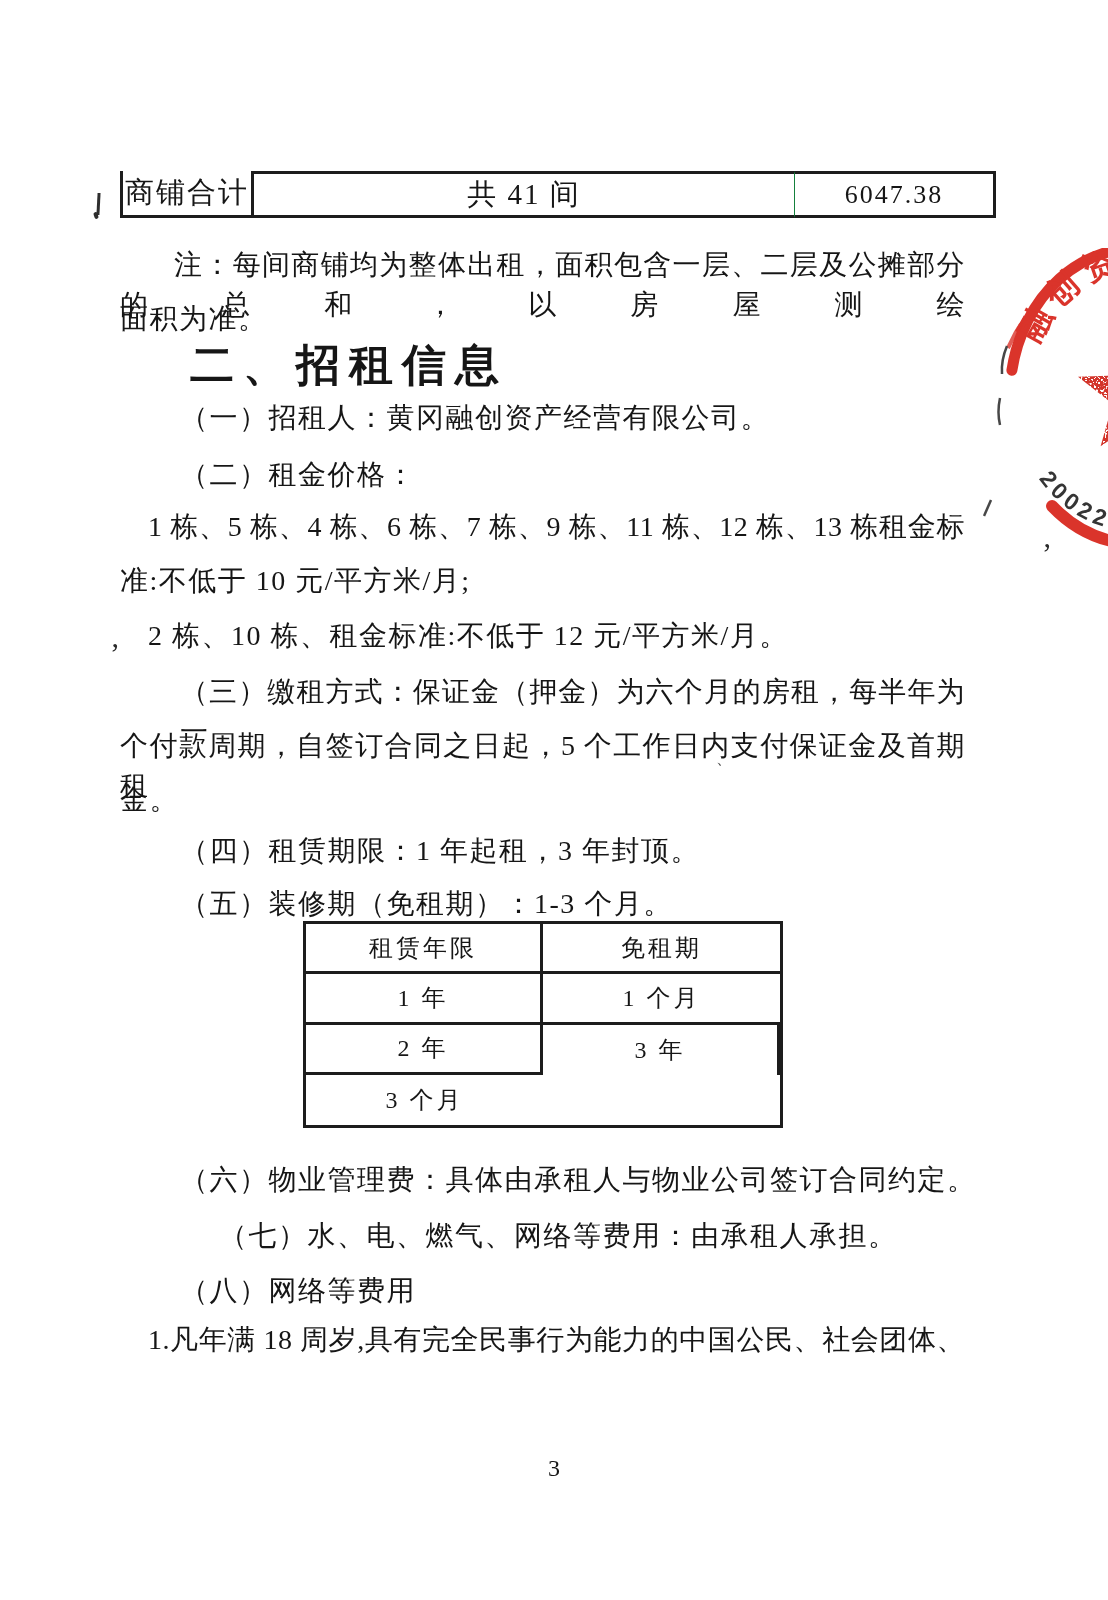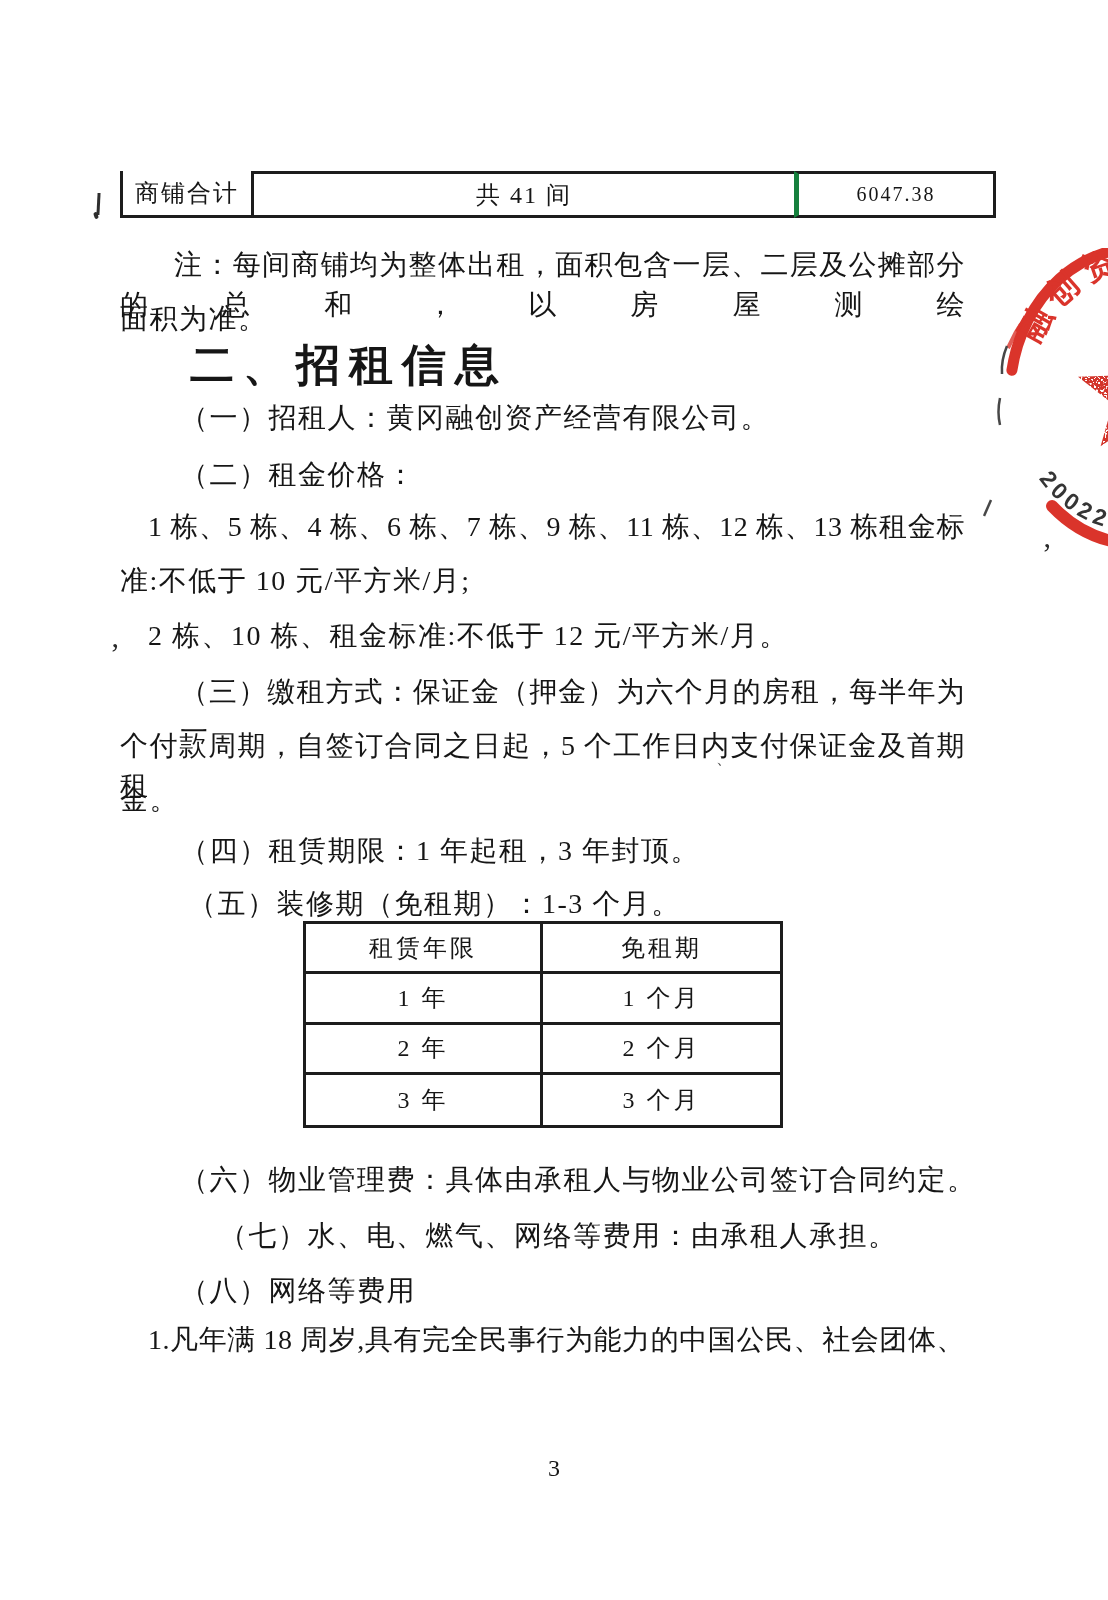--- a/index.html
+++ b/index.html
@@ -14,24 +14,24 @@
     position:absolute;font-size:28px;line-height:40px;
     letter-spacing:1.5px;white-space:nowrap;color:#161616;
   }
   .jst{
     right:143px;white-space:normal;letter-spacing:.5px;
     text-align:justify;text-align-last:justify;
   }
   .heading{font-weight:bold;font-size:44px;letter-spacing:9px;font-family:"Liberation Sans","DejaVu Sans",sans-serif;}
   
   .stable{position:absolute;left:120px;top:171px;width:876px;height:47px;display:flex;box-sizing:border-box;}
-  .stable .c{display:flex;align-items:center;justify-content:center;font-size:24px;letter-spacing:2px;border-bottom:3px solid #1d1d1d;box-sizing:border-box;}
+  .stable .c{display:flex;align-items:center;justify-content:center;font-size:29px;letter-spacing:2px;border-bottom:3px solid #1d1d1d;box-sizing:border-box;}
   .stable .c1{width:131px;border-left:3px solid #1d1d1d;}
   .stable .c2{width:543px;border-left:3px solid #1d1d1d;border-top:3px solid #1d1d1d;}
-  .stable .c3{flex:1;border-left:5px solid #15803d;border-top:3px solid #1d1d1d;border-right:3px solid #1d1d1d;font-size:20px;align-items:center;}
+  .stable .c3{flex:1;border-left:1px solid #15803d;border-top:3px solid #1d1d1d;border-right:3px solid #1d1d1d;font-size:26px;align-items:center;}
   
   .rtable{
     position:absolute;left:303px;top:921px;width:480px;height:207px;
     border:3px solid #1d1d1d;box-sizing:border-box;
     display:grid;grid-template-columns:1fr 1fr;grid-template-rows:1fr 1fr 1fr 1fr;
   }
   .rtable .cell{display:flex;align-items:center;justify-content:center;font-size:24px;letter-spacing:3px;border-bottom:3px solid #1d1d1d;box-sizing:border-box;}
   .rtable .colL{border-right:3px solid #1d1d1d;}
   .rtable .lastrow{border-bottom:none;}
   
@@ -71,29 +71,28 @@
 
   <div class="ln jst" style="left:148px;top:507px;">1 栋、5 栋、4 栋、6 栋、7 栋、9 栋、11 栋、12 栋、13 栋租金标</div>
   <div class="ln" style="left:120px;top:561px;">准:不低于 10 元/平方米/月;</div>
   <div class="ln" style="left:148px;top:616px;">2 栋、10 栋、租金标准:不低于 12 元/平方米/月。</div>
 
   <div class="ln jst" style="left:180px;top:672px;">（三）缴租方式：保证金（押金）为六个月的房租，每半年为一</div>
   <div class="ln jst" style="left:120px;top:726px;">个付款周期，自签订合同之日起，5 个工作日内支付保证金及首期租</div>
   <div class="ln" style="left:120px;top:780px;">金。</div>
 
   <div class="ln" style="left:180px;top:831px;">（四）租赁期限：1 年起租，3 年封顶。</div>
-  <div class="ln" style="left:188px;top:884px;">（五）装修期（免租期）：1-3 个月。</div>
+  <div class="ln" style="left:180px;top:884px;">（五）装修期（免租期）：1-3 个月。</div>
 
   <div class="rtable">
     <div class="cell colL">租赁年限</div>
     <div class="cell">免租期</div>
     <div class="cell colL">1 年</div>
     <div class="cell">1 个月</div>
     <div class="cell colL">2 年</div>
-    <div class="cell">2 个月</div>
     <div class="cell colL lastrow">3 年</div>
     <div class="cell lastrow">3 个月</div>
   </div>
 
   <div class="ln" style="left:180px;top:1160px;">（六）物业管理费：具体由承租人与物业公司签订合同约定。</div>
   <div class="ln" style="left:180px;top:1216px;margin-left:39px;">（七）水、电、燃气、网络等费用：由承租人承担。</div>
   <div class="ln" style="left:180px;top:1271px;">（八）网络等费用</div>
   <div class="ln jst" style="left:148px;top:1320px;">1.凡年满 18 周岁,具有完全民事行为能力的中国公民、社会团体、</div>
 
   <div class="pgn">3</div>

